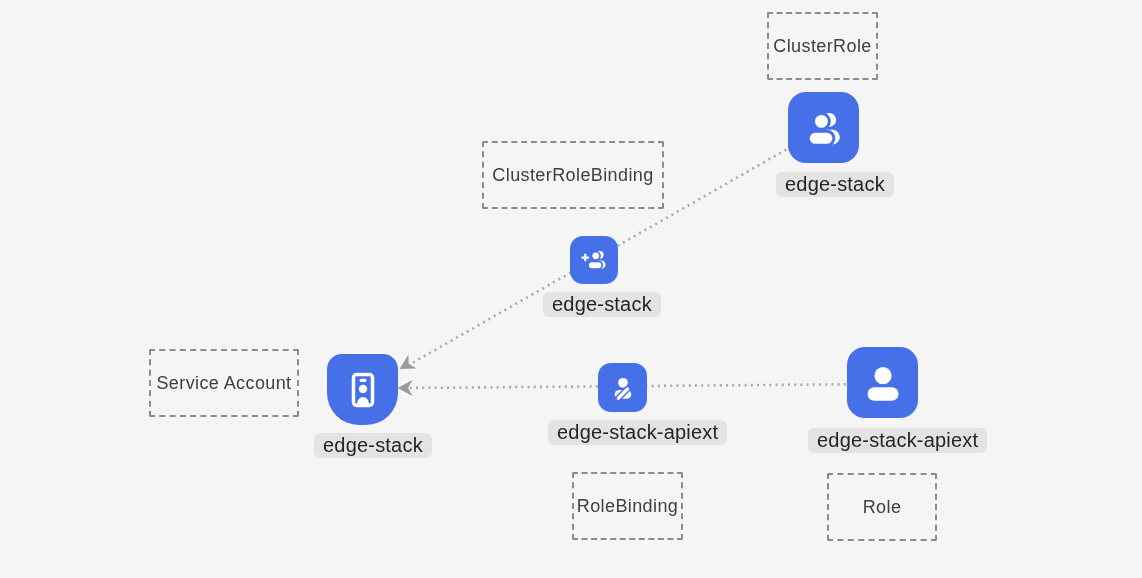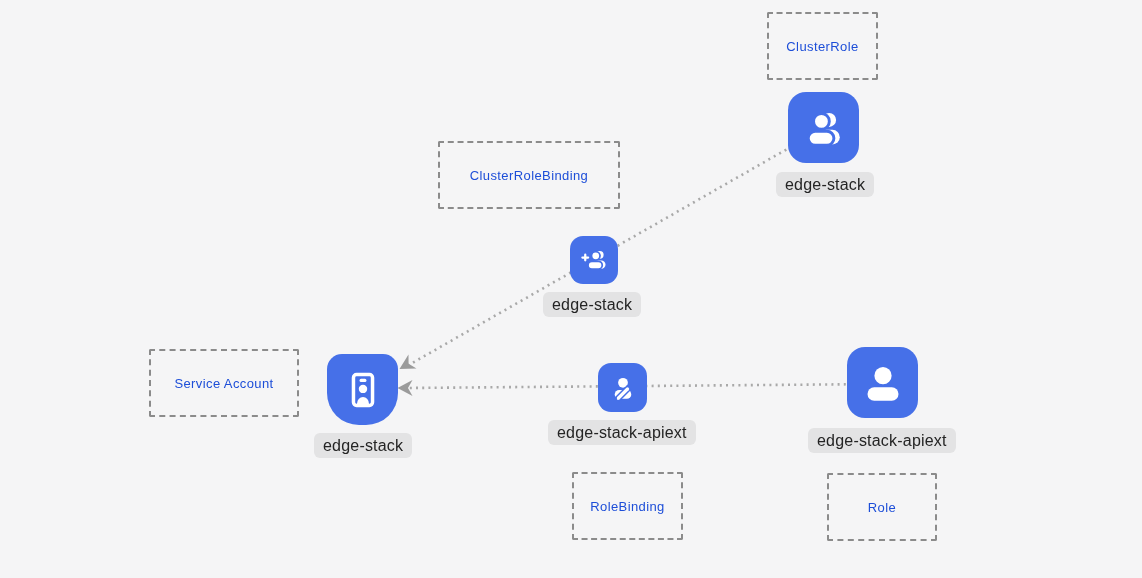--- a/index.html
+++ b/index.html
@@ -21,43 +21,43 @@
     position: absolute;
     z-index: 2;
     border: 2px dashed #8b8b8b;
     border-radius: 2px;
     display: flex;
     align-items: center;
     justify-content: center;
     box-sizing: border-box;
   }
   .dashed-box span {
-    color: #1d4ed8;
-    font-size: 13px;
+    color: #404040;
+    font-size: 18px;
     letter-spacing: 0.4px;
     white-space: nowrap;
   }
   .node-icon {
     position: absolute;
     z-index: 3;
     background: #4670e8;
     display: flex;
     align-items: center;
     justify-content: center;
   }
   .icon-lg { width: 71px; height: 71px; border-radius: 18px; }
   .icon-sm { width: 48px; height: 48px; border-radius: 13px; }
   .icon-badge-shape { width: 71px; height: 71px; border-radius: 15px 15px 32px 32px; }
   .name-label {
     position: absolute;
     z-index: 4;
     background: #e3e3e4;
     border-radius: 6px;
     padding: 3px 9px;
-    font-size: 16px;
+    font-size: 20px;
     line-height: 19px;
     color: #242424;
     letter-spacing: 0.2px;
     white-space: nowrap;
   }
 </style>
 </head>
 <body>
 
 <div class="canvas">
@@ -65,21 +65,21 @@
   <svg class="edge-layer" viewBox="0 0 1142 578">
     <line x1="824" y1="128" x2="407" y2="366" stroke="#a9a9a9" stroke-width="2.6" stroke-dasharray="2 4.2"></line>
     <line x1="883" y1="384" x2="406" y2="388" stroke="#a9a9a9" stroke-width="2.6" stroke-dasharray="2 4.2"></line>
     <polygon points="0,0 15,-8 10.5,0 15,8" fill="#9b9b9b" transform="translate(399.5,369) rotate(-30)"></polygon>
     <polygon points="0,0 15,-8 10.5,0 15,8" fill="#9b9b9b" transform="translate(397.5,388)"></polygon>
   </svg>
 
   <div class="dashed-box" style="left:767px; top:12px; width:111px; height:68px;">
     <span>ClusterRole</span>
   </div>
-  <div class="dashed-box" style="left:438px; top:141px; width:182px; height:68px;">
+  <div class="dashed-box" style="left:482px; top:141px; width:182px; height:68px;">
     <span>ClusterRoleBinding</span>
   </div>
   <div class="dashed-box" style="left:149px; top:349px; width:150px; height:68px;">
     <span>Service Account</span>
   </div>
   <div class="dashed-box" style="left:572px; top:472px; width:111px; height:68px;">
     <span>RoleBinding</span>
   </div>
   <div class="dashed-box" style="left:827px; top:473px; width:110px; height:68px;">
     <span>Role</span>

